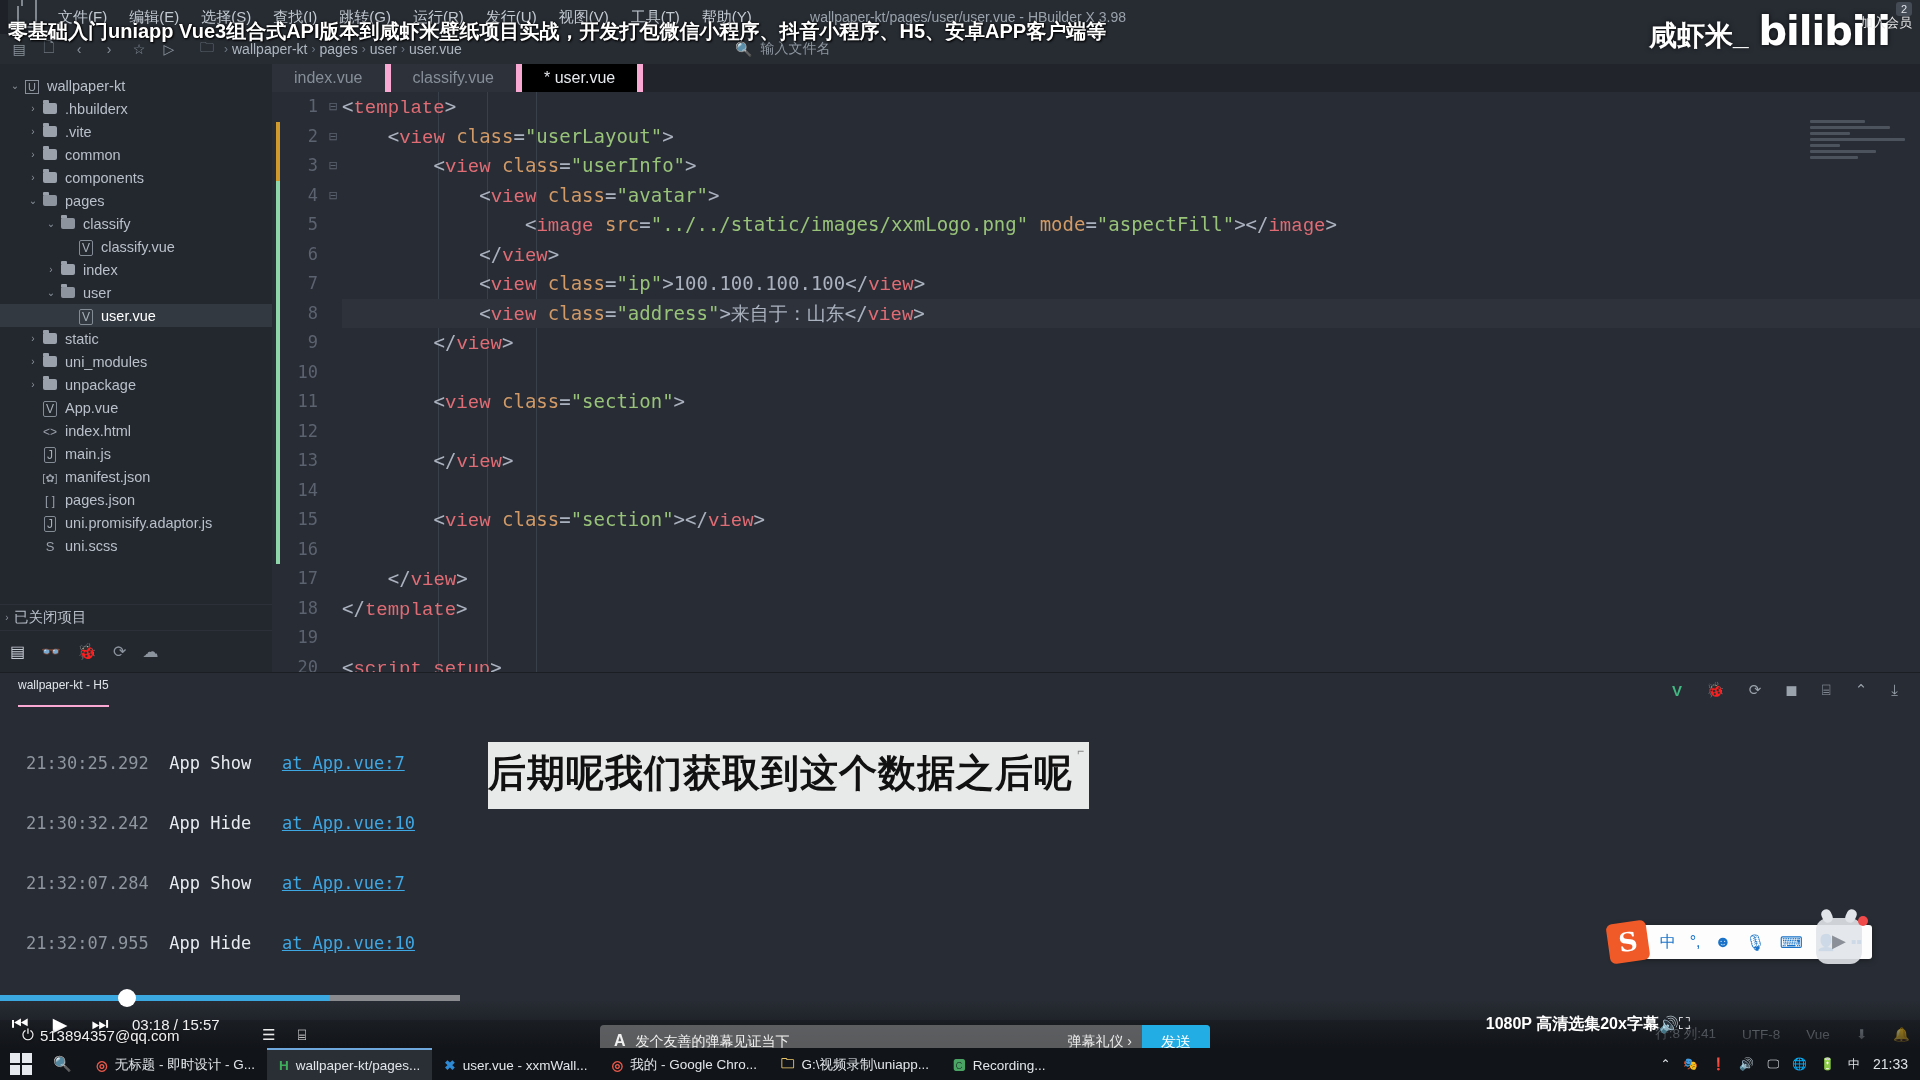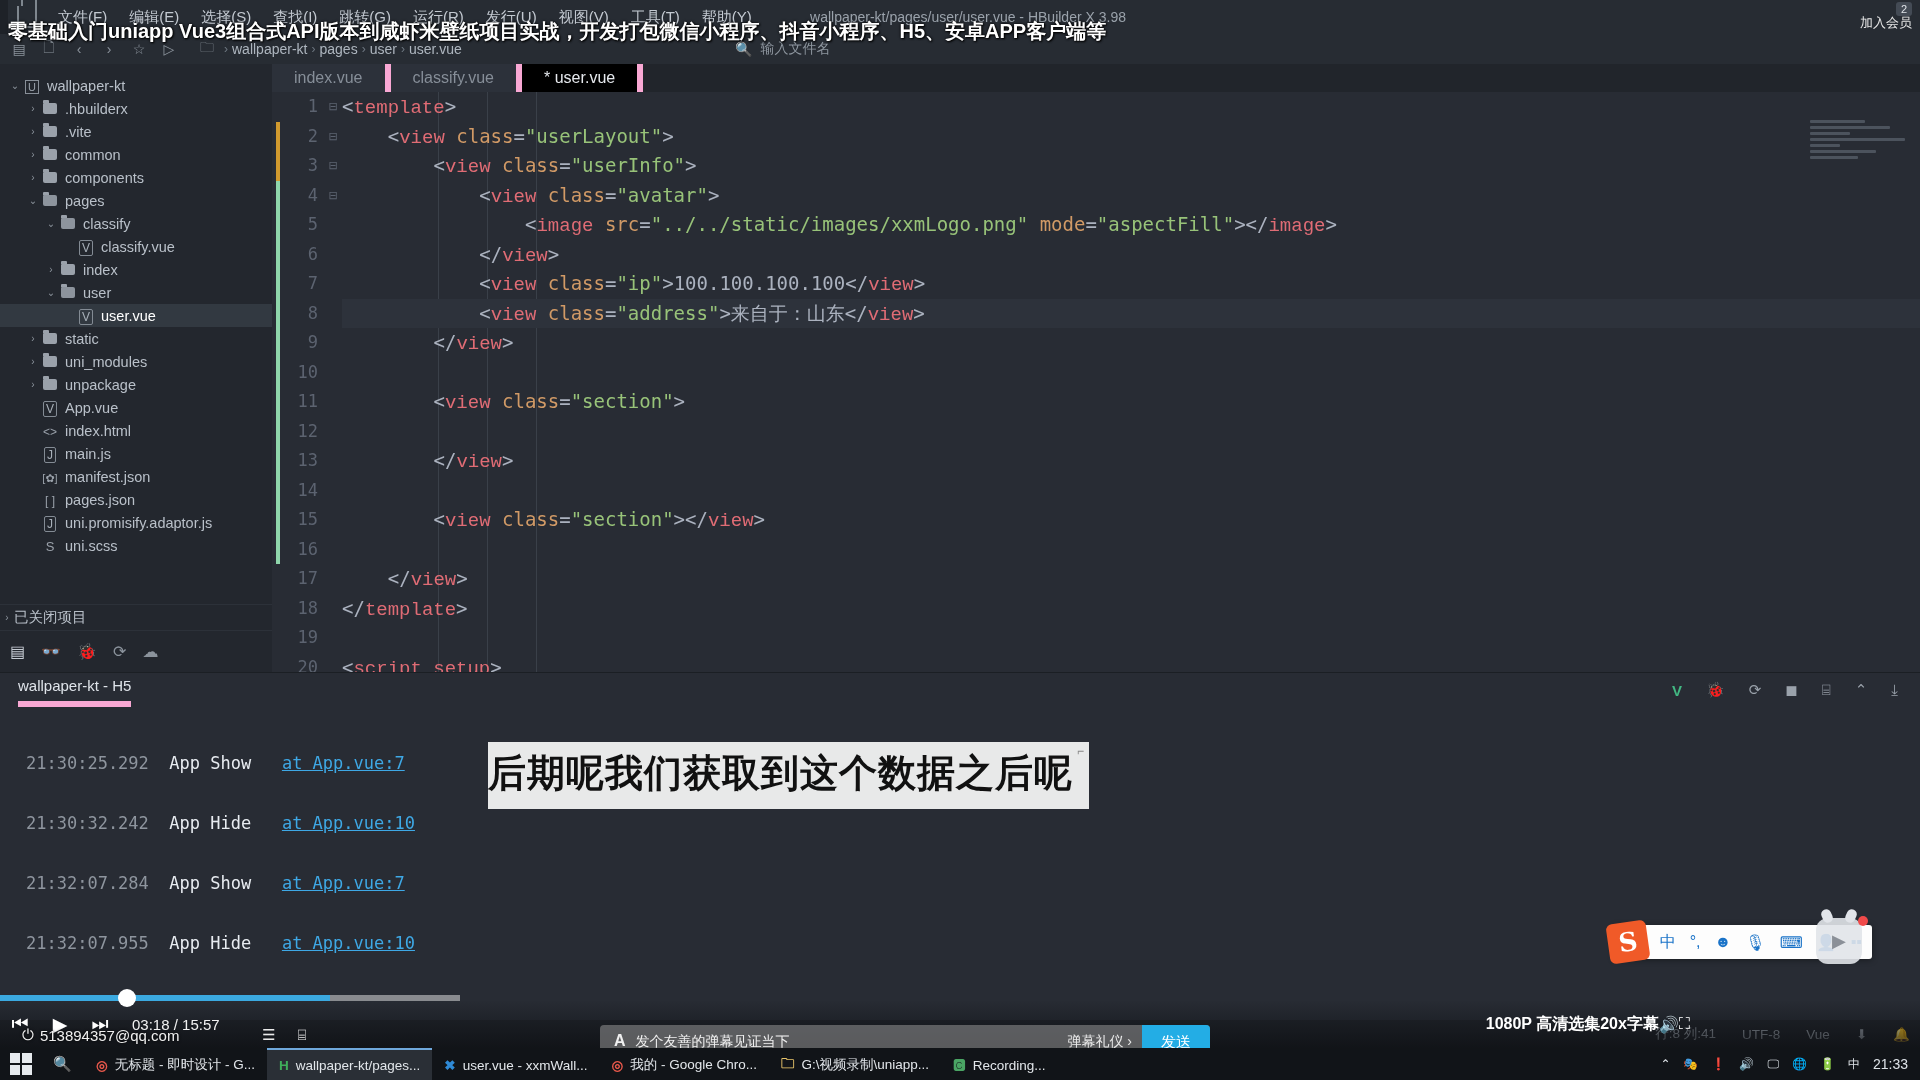--- a/index.html
+++ b/index.html
@@ -158,22 +158,22 @@
 
   
   .console {
     position: absolute; top: 672px; left: 0; width: 1920px; height: 348px;
     background: #282c34; border-top: 1px solid #1b1f24;
   }
   .console-head {
     height: 38px; display: flex; align-items: center; position: relative;
   }
   .ctab {
-    margin-left: 18px; color: #dfe4ea; font-size: 15px;
-    border-bottom: 6px solid #f9a8d4; padding-bottom: 7px;
+    margin-left: 18px; color: #dfe4ea; font-size: 12px;
+    border-bottom: 2px solid #f9a8d4; padding-bottom: 13px;
   }
   .console-icons {
     position: absolute; right: 22px; top: 8px; display: flex; gap: 24px;
     color: #9aa2ab; font-size: 15px; align-items: center;
   }
   .console-body {
     padding: 4px 0 0 26px; font-family: "DejaVu Sans Mono", monospace;
     font-size: 17px; line-height: 24px;
   }
   .log-row { display: flex; gap: 0; white-space: pre; margin-top: 36px; }
@@ -345,20 +345,24 @@
       <span class="crumb-sep">›</span>
       <span>user.vue</span>
     </div>
     <div class="fname-box">
       <span>🔍</span>
       <span>输入文件名</span>
     </div>
   </div>
 
   <div class="video-title">零基础入门uniapp Vue3组合式API版本到咸虾米壁纸项目实战，开发打包微信小程序、抖音小程序、H5、安卓APP客户端等</div>
+  <div class="bili-watermark">
+    <span class="bili-name">咸虾米_</span>
+    <span class="bili-logo">bilibili</span>
+  </div>
   <div class="top-right-hint">
     <span class="mini-badge">2</span>
     <div>加入会员</div>
   </div>
 
   <div class="sidebar">
     <div id="tree-holder" style="padding-top:10px;">
         <div class="tree-row" style="padding-left: 8px;">
           <span class="arrow">⌄</span>
           <span class="ficon"><span style="color:#9aa1aa;font-size:11px;border:1px solid #888f98;padding:0 2px;">U</span></span>

